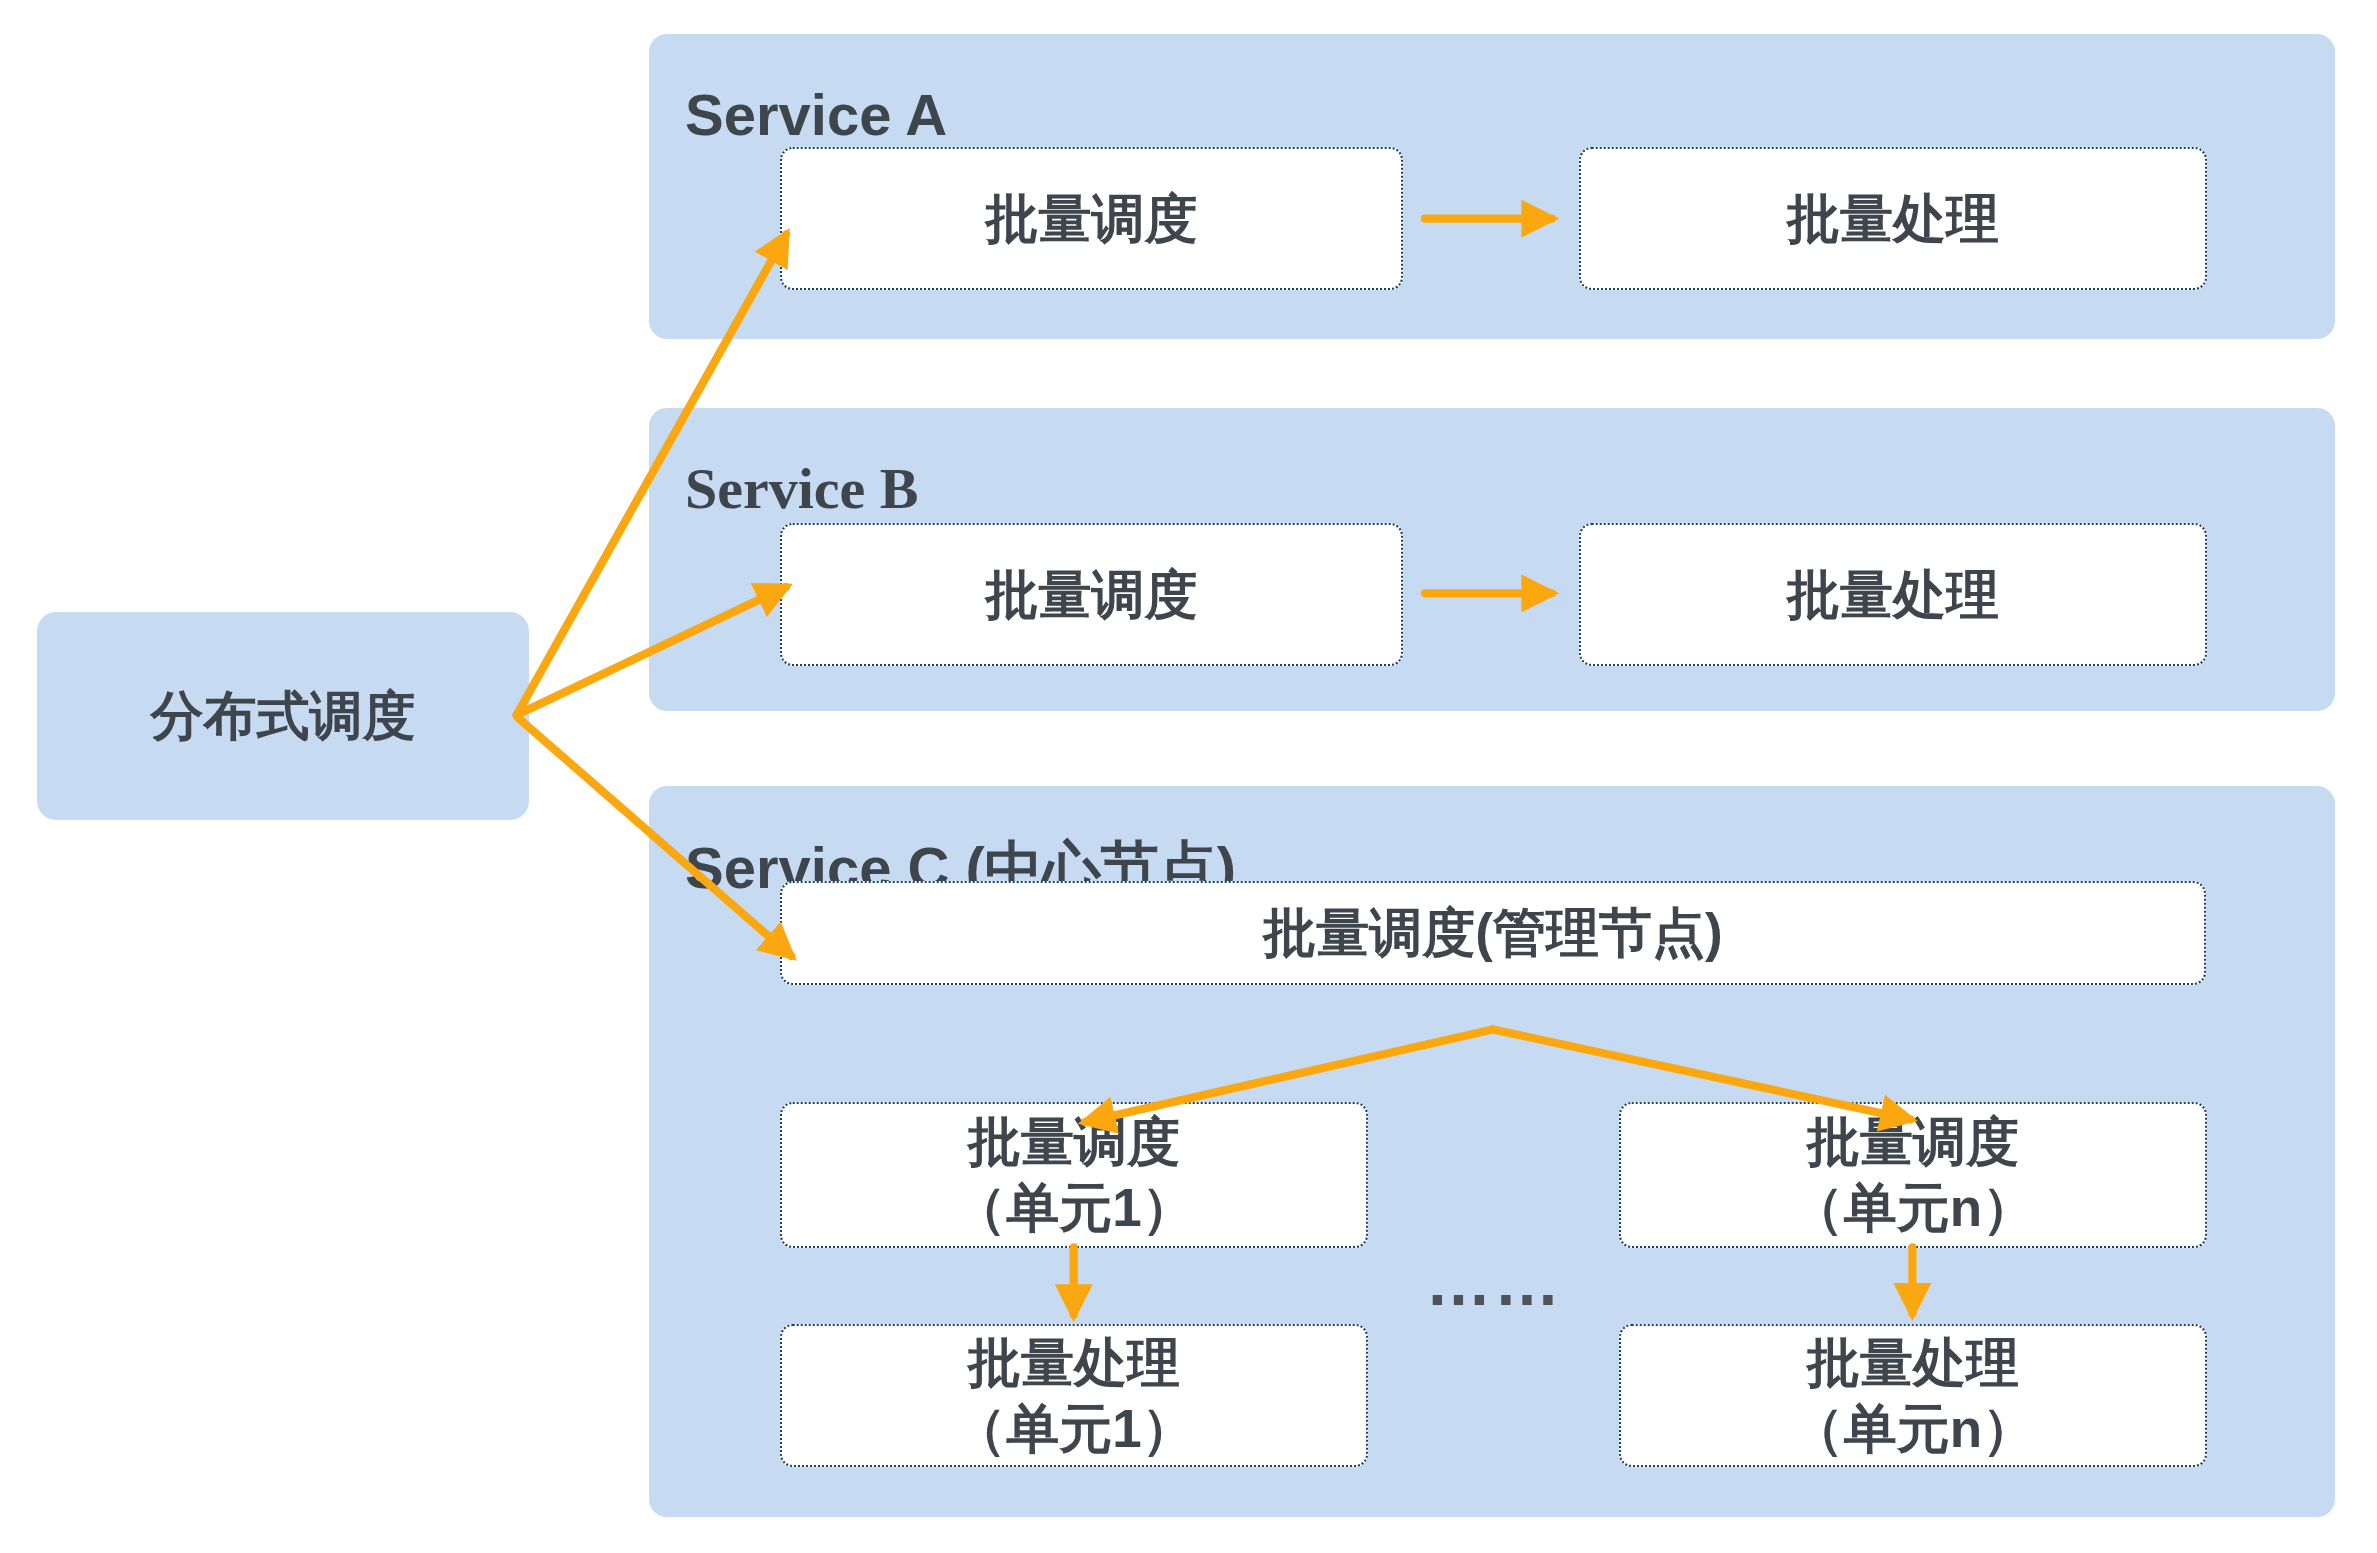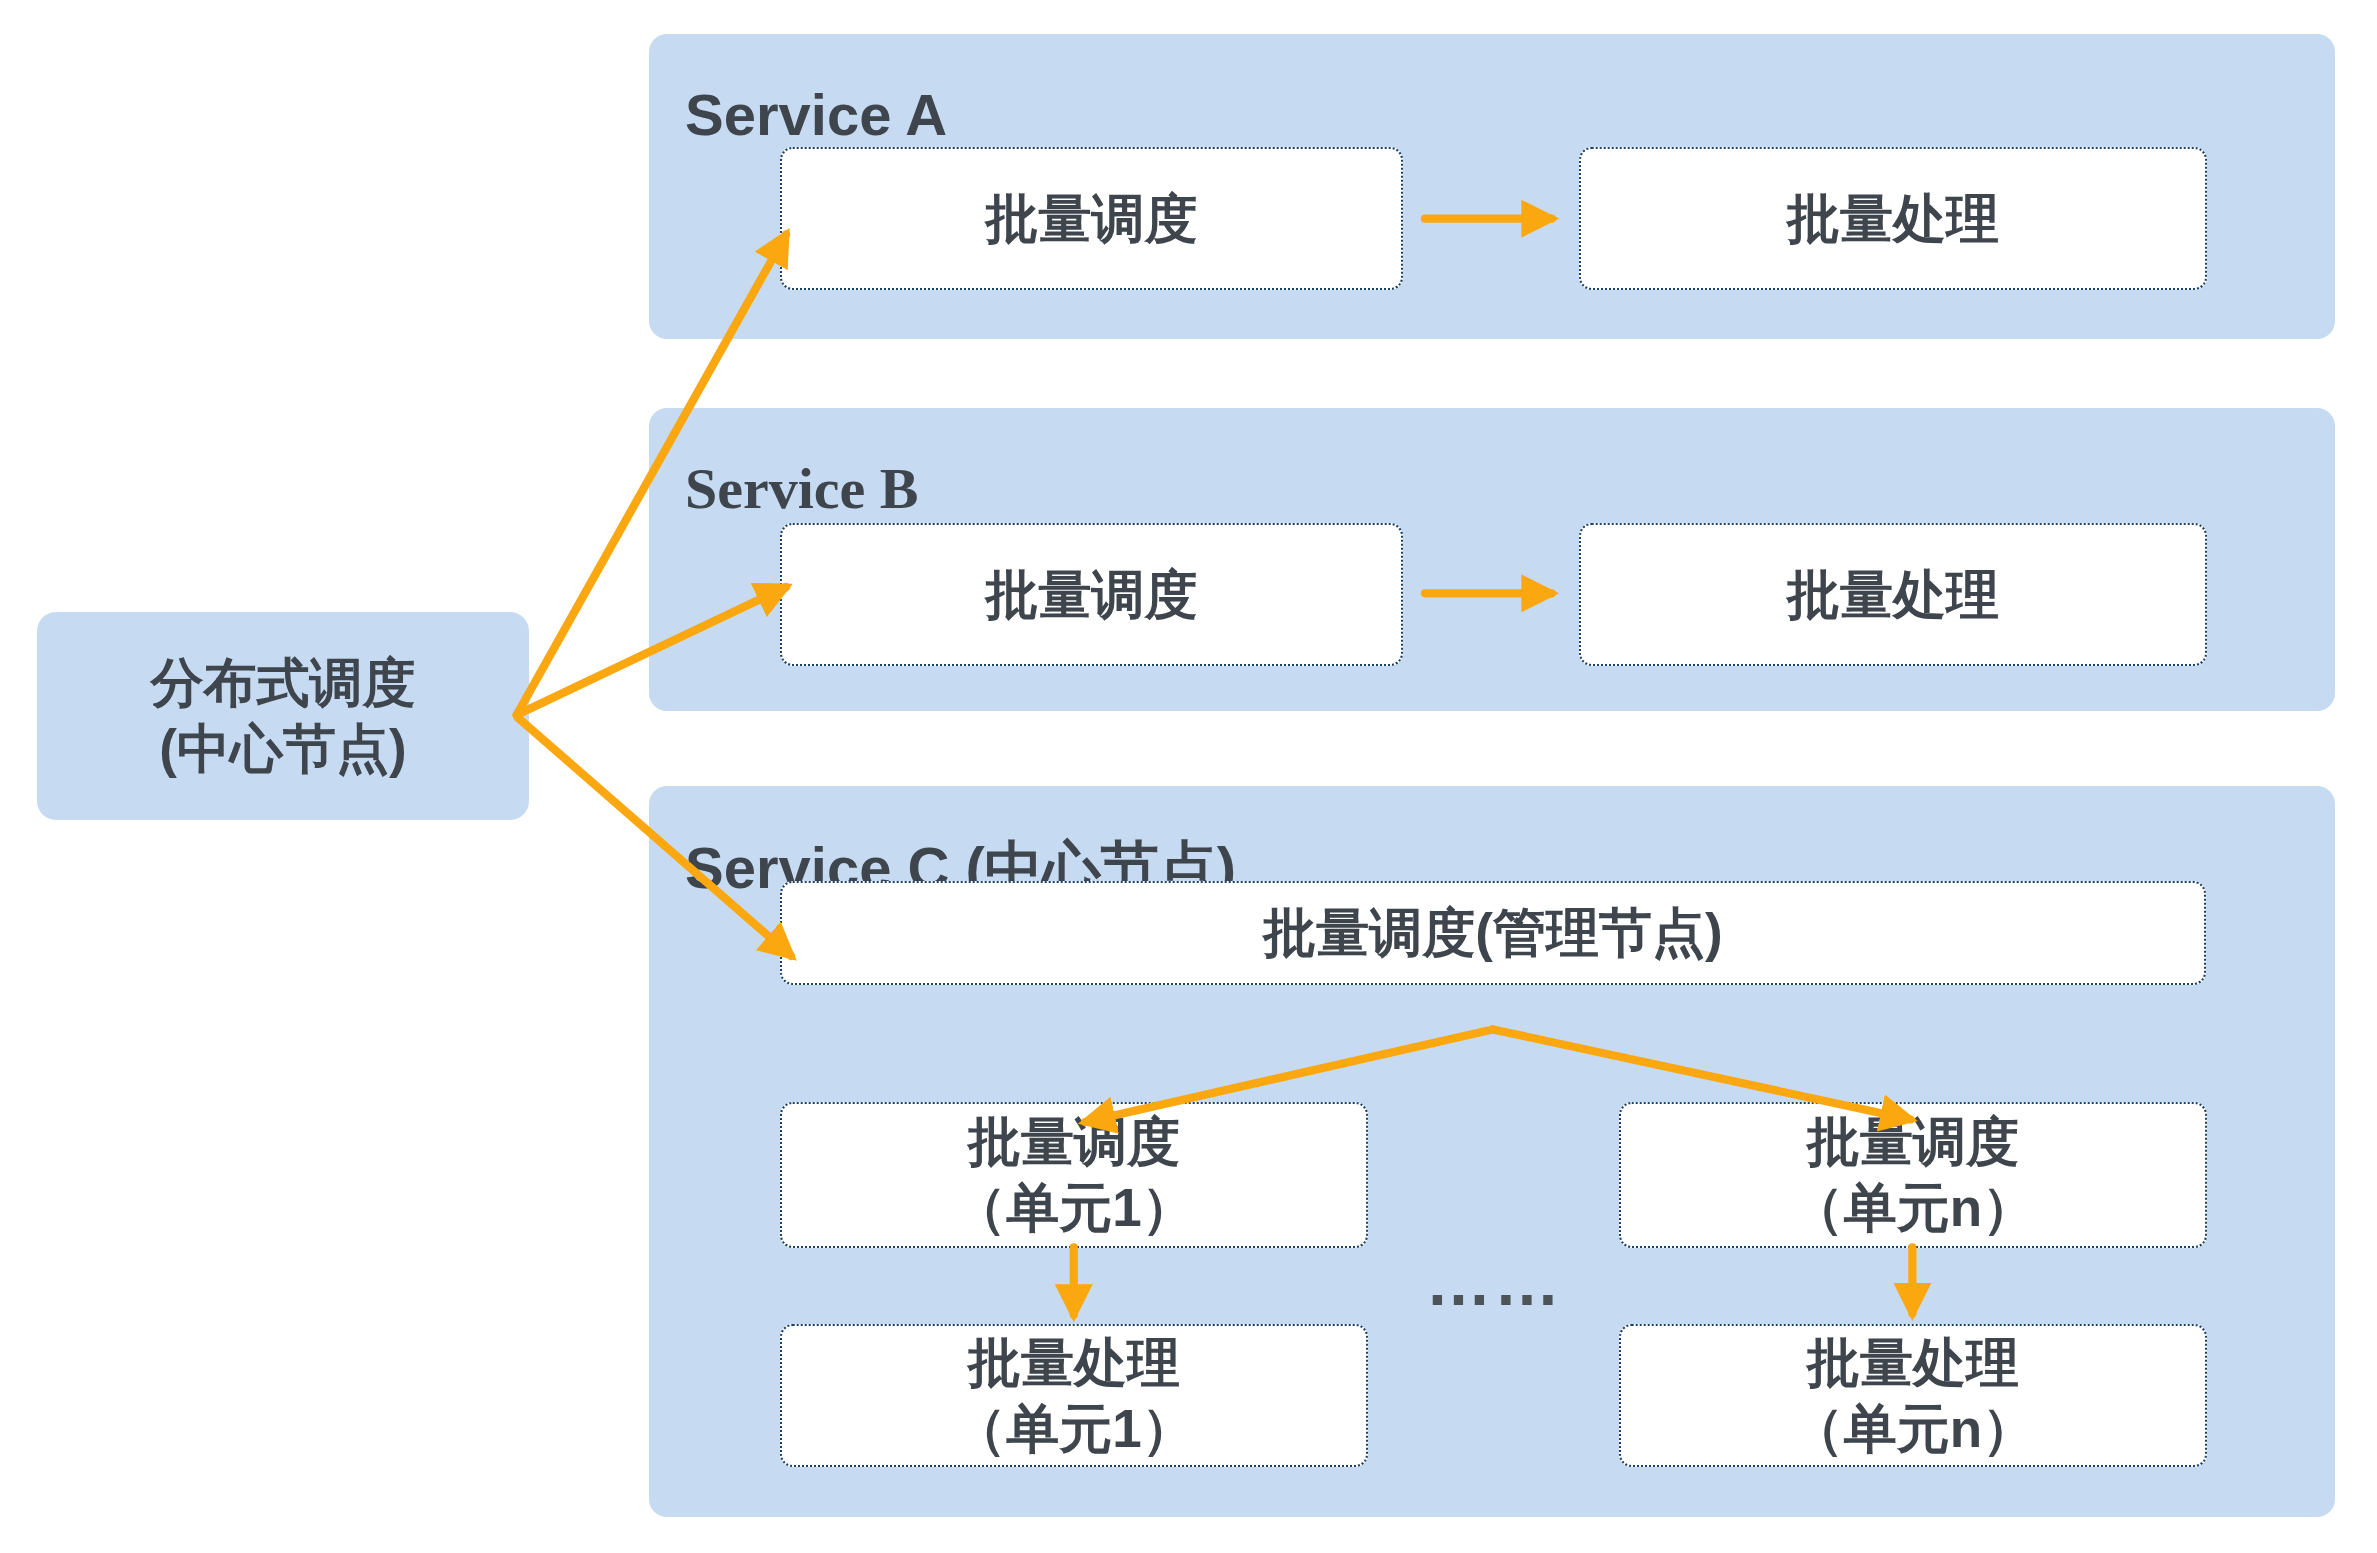--- a/index.html
+++ b/index.html
@@ -95,21 +95,20 @@
   <div class="panel" id="panel-a"></div>
   <div class="panel" id="panel-b"></div>
   <div class="panel" id="panel-c"></div>
 
   <div class="panel-title" id="title-a">Service A</div>
   <div class="panel-title" id="title-b">Service B</div>
   <div class="panel-title" id="title-c">Service C (中心节点)</div>
 
   <div id="central-node">
     <div>分布式调度</div>
-    <div>(中心节点)</div>
   </div>
 
   <div class="node-box" id="box-a-sched">
     <div>批量调度</div>
   </div>
   <div class="node-box" id="box-a-proc">
     <div>批量处理</div>
   </div>
 
   <div class="node-box" id="box-b-sched">

